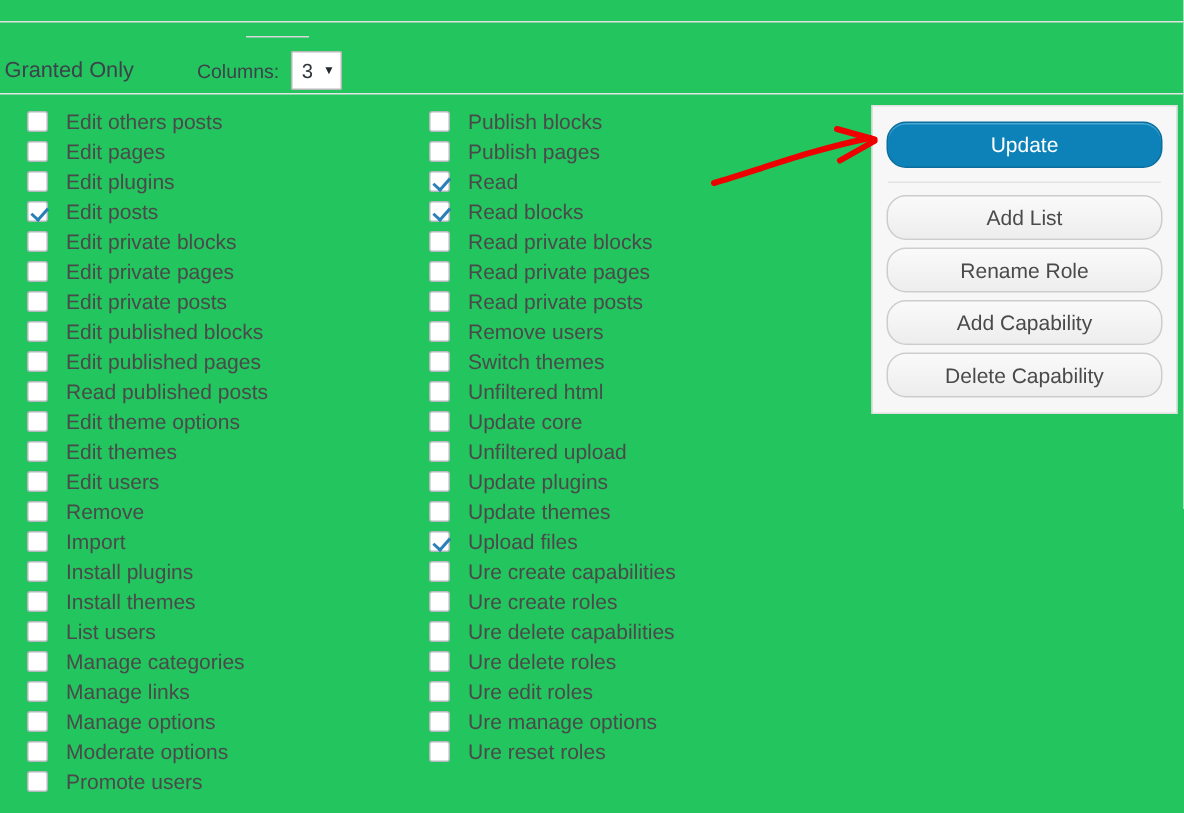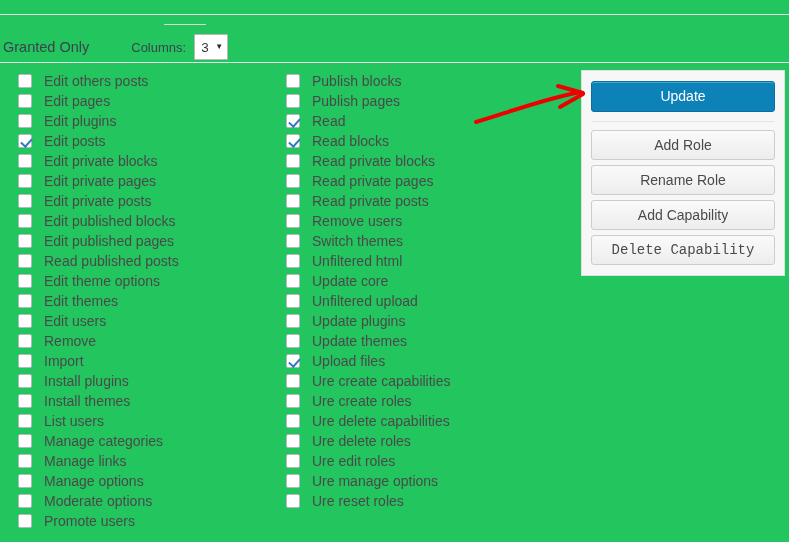--- a/index.html
+++ b/index.html
@@ -106,21 +106,21 @@
     left: 581px; top: 70px;
     width: 204px; height: 206px;
     background: #f7f7f7;
     border: 1px solid #e0e0e0;
     padding: 10px 9px;
   }
   .btn {
     display: block;
     width: 100%;
     height: 30px;
-    border-radius: 3px;
+    border-radius: 13px;
     font-size: 14px;
     line-height: 28px;
     text-align: center;
     cursor: pointer;
     font-family: "Liberation Sans", sans-serif;
   }
   .btn-primary {
     background: #0d82b9;
     border: 1px solid #0a6f9e;
     color: #ffffff;
@@ -131,21 +131,21 @@
   .panel-sep {
     height: 1px; background: #e4e4e4;
     margin: 9px 1px 8px 1px;
   }
   .btn-secondary {
     background: linear-gradient(#fafafa, #ededed);
     border: 1px solid #cdcdcd;
     color: #4a4a4a;
     margin-bottom: 5px;
   }
-  .btn-secondary:last-child { margin-bottom: 11px; font-family: Liberation Mono, monospace; }
+  .btn-secondary:last-child { margin-bottom: 11px; }
 
   
   .arrow-annotation {
     position: absolute;
     left: 470px; top: 80px;
     width: 125px; height: 62px;
     pointer-events: none;
   }
 </style>
 </head>
@@ -349,21 +349,21 @@
         <div class="cap-row">
           <span class="cbx"></span>
           <span class="cap-label">Ure reset roles</span>
         </div>
       </div>
   </div>
 
   <div class="action-panel">
     <div class="btn btn-primary">Update</div>
     <div class="panel-sep"></div>
-    <div class="btn btn-secondary">Add Role</div>
+    <div class="btn btn-secondary">Add List</div>
     <div class="btn btn-secondary">Rename Role</div>
     <div class="btn btn-secondary">Add Capability</div>
     <div class="btn btn-secondary">Delete Capability</div>
   </div>
 
   <svg class="arrow-annotation" viewBox="0 0 125 62">
     <path id="arrow-shaft" d="M6,42 C34,34 70,20 110,12" fill="none" stroke="#ee0000" stroke-width="4" stroke-linecap="round"></path>
     <path id="arrow-head-top" d="M88,6 L113,13" fill="none" stroke="#ee0000" stroke-width="4" stroke-linecap="round"></path>
     <path id="arrow-head-bottom" d="M90,27 L113,14" fill="none" stroke="#ee0000" stroke-width="4" stroke-linecap="round"></path>
   </svg>

